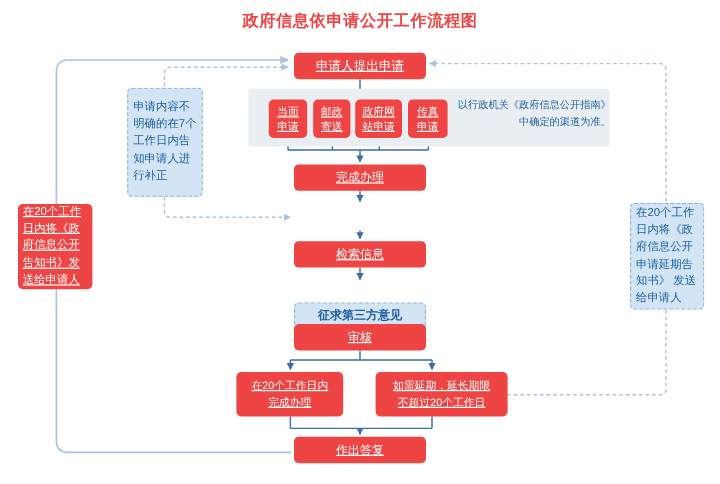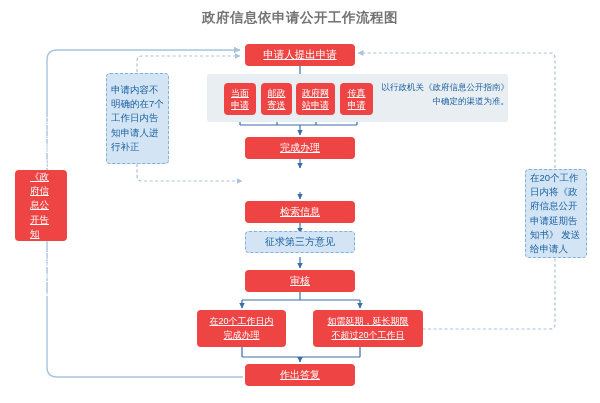--- a/index.html
+++ b/index.html
@@ -2,21 +2,21 @@
 <html><head>
 <meta charset="utf-8">
 <style>
   html,body{margin:0;padding:0;background:#fff;}
   #stage{
     position:relative;width:600px;height:403px;background:#ffffff;overflow:hidden;
     font-family:"Liberation Sans","DejaVu Sans",sans-serif;
   }
   .title{
     position:absolute;left:0;top:9px;width:600px;text-align:center;
-    font-size:13.5px;font-weight:bold;color:#737373;letter-spacing:0.5px;
+    font-size:13.5px;font-weight:bold;color:#ef4444;letter-spacing:0.5px;
   }
   svg.connectors{position:absolute;left:0;top:0;z-index:1;}
   .node{
     position:absolute;z-index:2;box-sizing:border-box;
     display:flex;flex-direction:column;align-items:center;justify-content:center;
     text-align:center;border-radius:4px;
   }
   .dark{background:#ef4444;color:#ffffff;text-decoration:underline;}
   .lightdash{background:#d3e5f4;color:#1a5fa2;border:1px dashed #84b1d9;}
   .panel{
@@ -105,41 +105,41 @@
   <div class="node lightdash sidebox" style="left:106px;top:73px;width:63px;height:91px;padding:4px;">
     <span>申请内容不明确的在7个工作日内告知申请人进行补正</span>
   </div>
 
   <div class="node dark step" style="top:137px;">
     <span>完成办理</span>
   </div>
   <div class="node dark step" style="top:201px;">
     <span>检索信息</span>
   </div>
-  <div class="node lightdash step" style="top:231px;">
+  <div class="node lightdash step" style="top:252px;font-weight:bold;">
     <span>征求第三方意见</span>
   </div>
   <div class="node dark step" style="top:270px;">
     <span>审核</span>
   </div>
 
   <div class="node dark branch" style="left:197px;width:89px;">
     <span>在20个工作日内</span>
     <span>完成办理</span>
   </div>
   <div class="node dark branch" style="left:313px;width:110px;">
     <span>如需延期，延长期限</span>
     <span>不超过20个工作日</span>
   </div>
 
   <div class="node dark step" style="top:364px;">
     <span>作出答复</span>
   </div>
 
-  <div class="node dark sidebox" style="left:15px;top:170px;width:52px;height:71px;padding:15px;">
+  <div class="node dark sidebox" style="left:15px;top:170px;width:62px;height:71px;padding:4px;">
     <span>在20个工作日内将《政府信息公开告知书》发送给申请人</span>
   </div>
 
   <div class="node lightdash sidebox" style="left:525px;top:169px;width:62px;height:89px;padding:4px;">
     <span>在20个工作日内将《政府信息公开申请延期告知书》 发送给申请人</span>
   </div>
 
 </div>
 
 </body></html>

